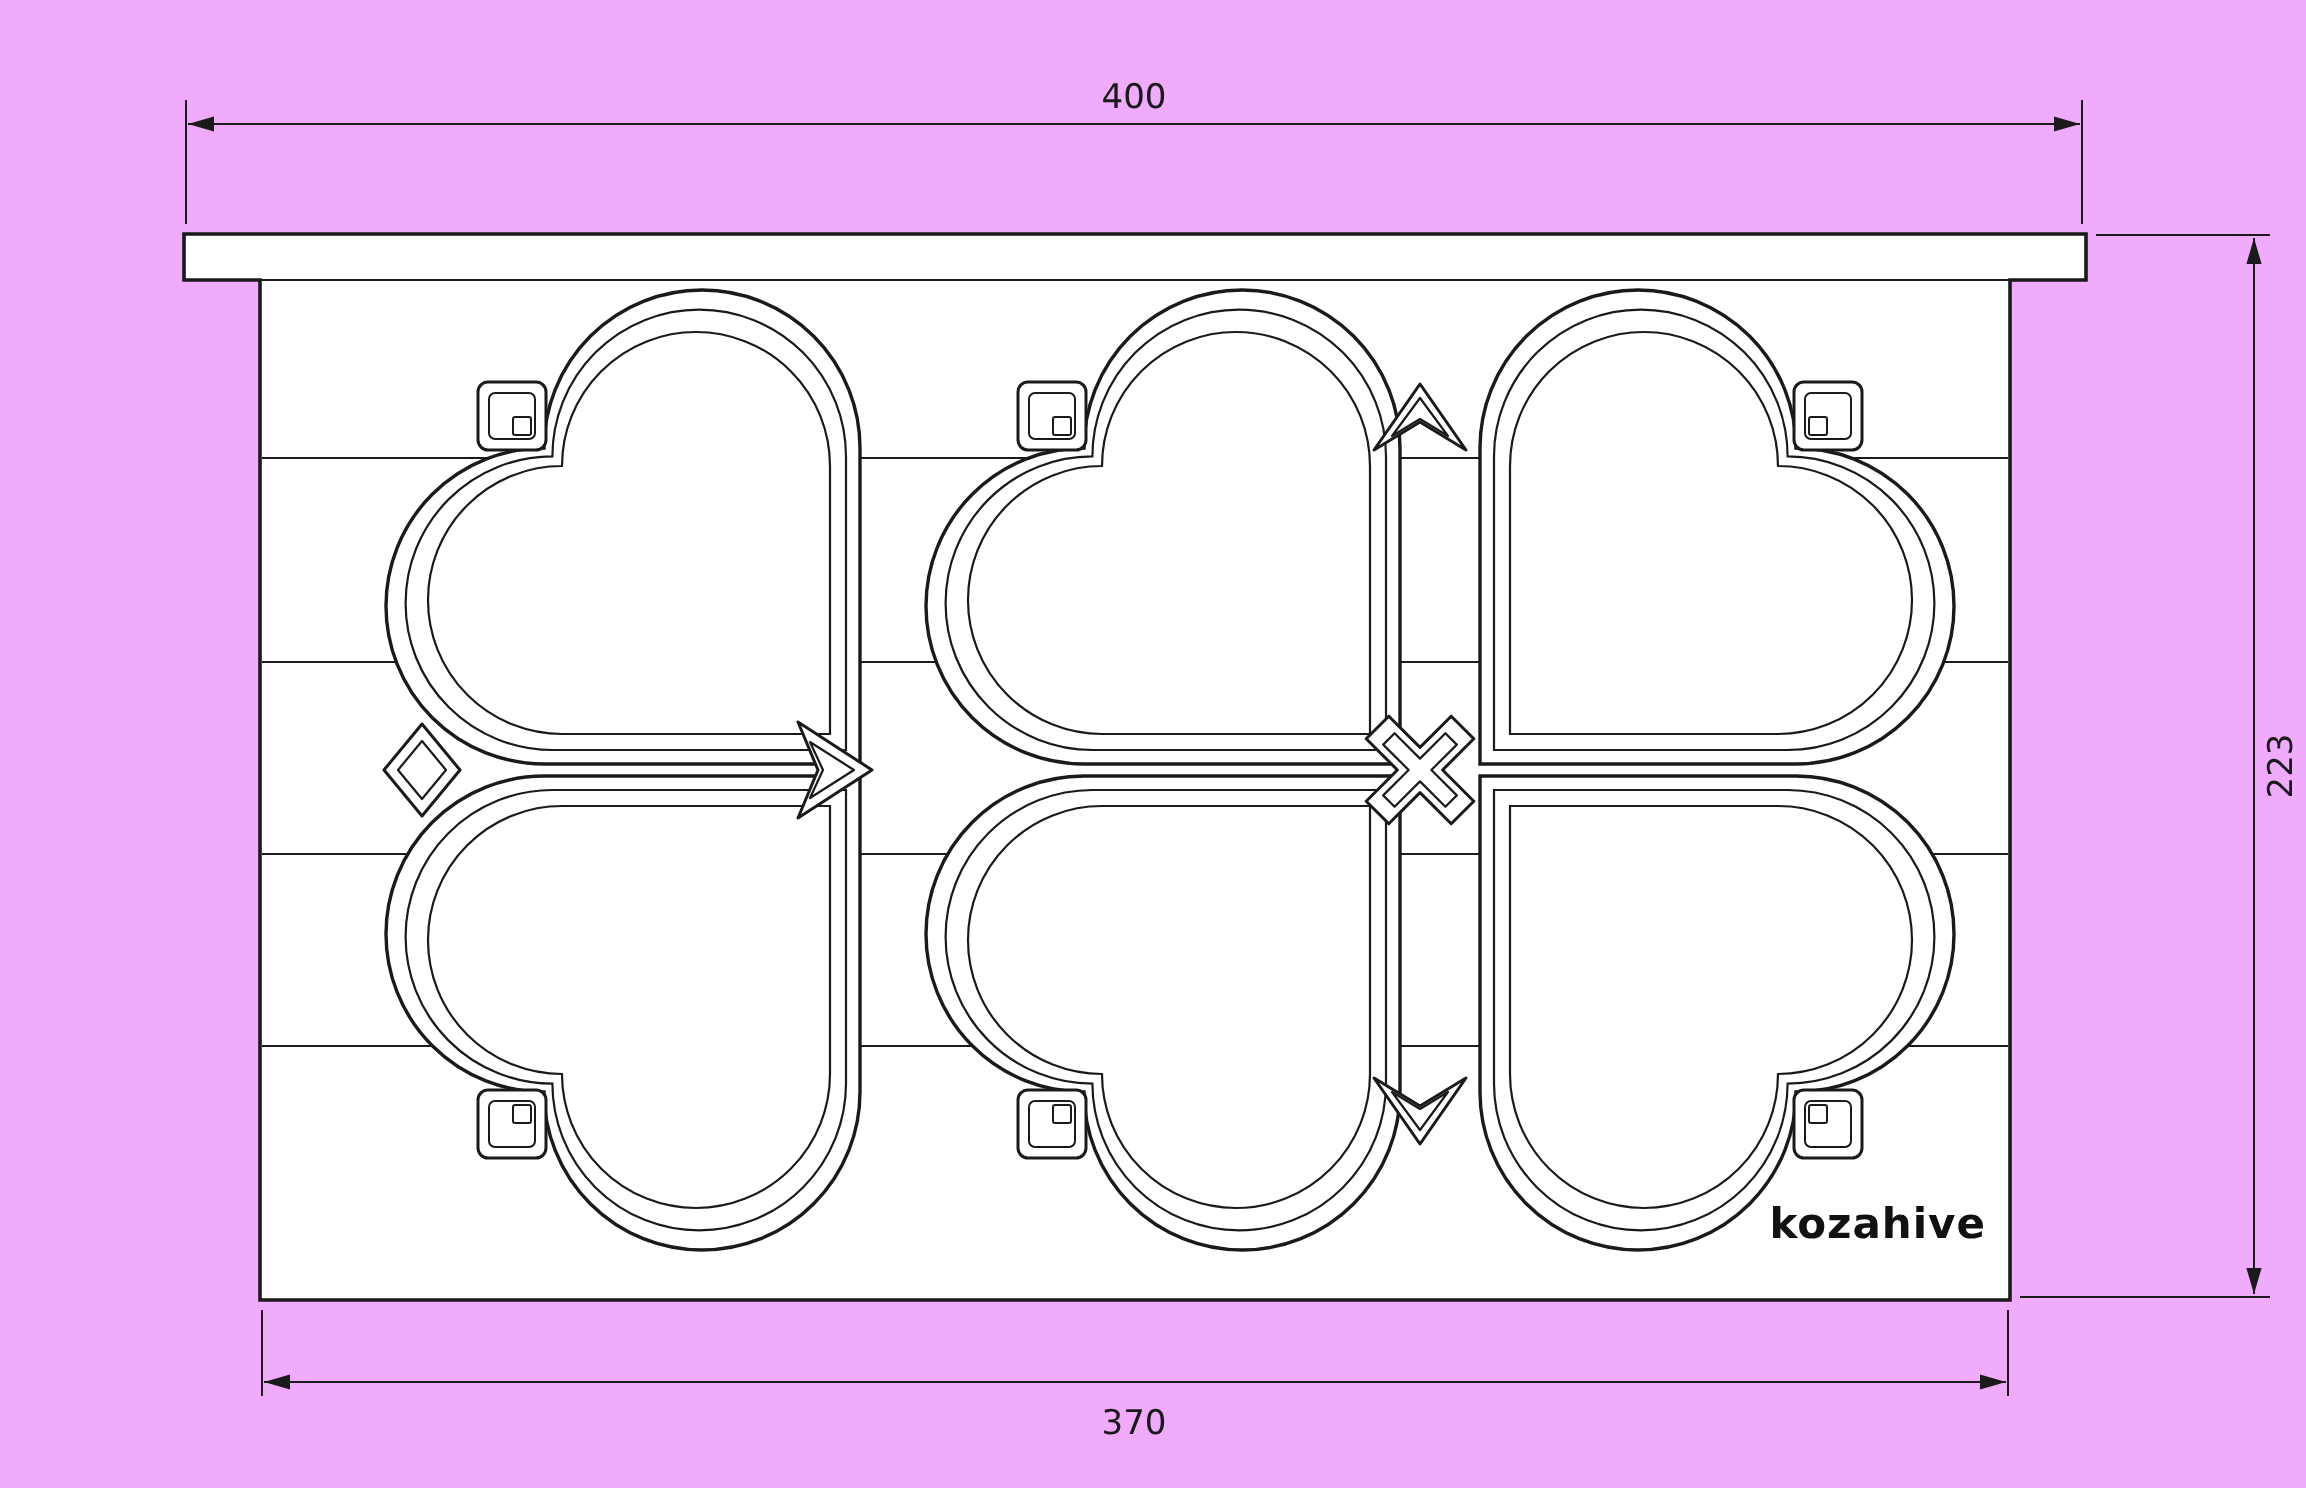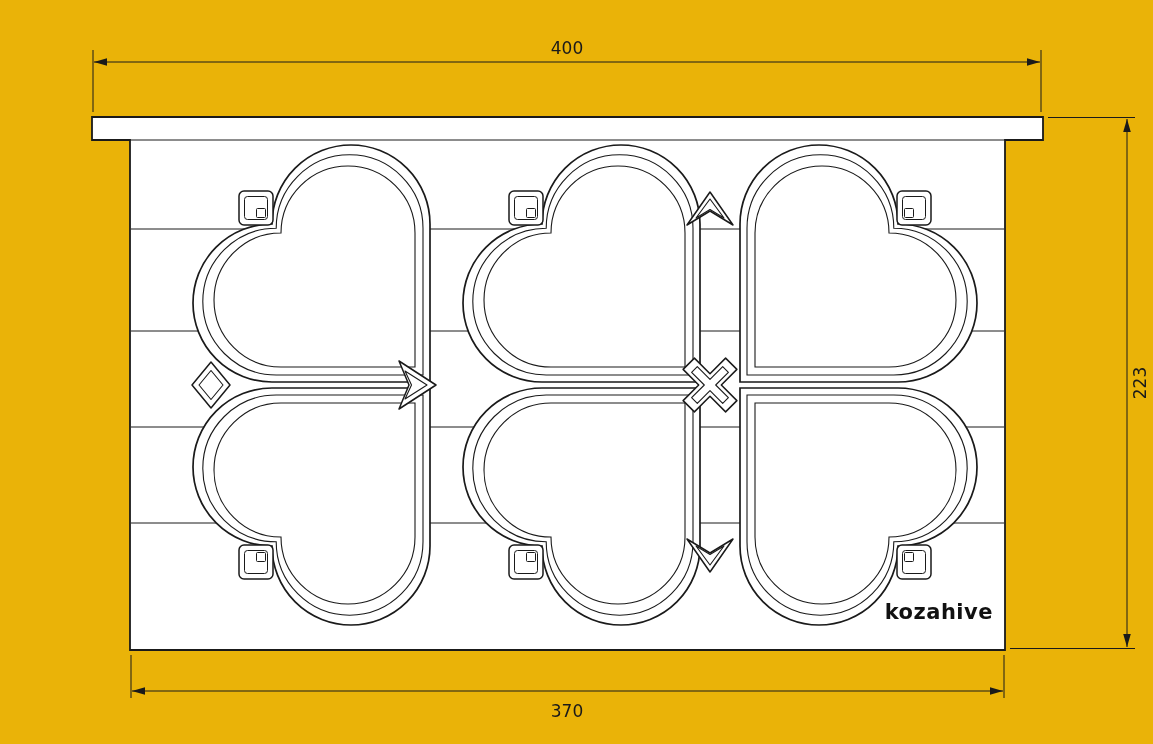--- a/index.html
+++ b/index.html
@@ -1,20 +1,20 @@
 <!DOCTYPE html>
 <html><head>
 <meta charset="utf-8">
 <style>
   html, body { margin: 0; padding: 0; background: #ffffff; }
   .canvas {
     position: relative;
     width: 1153px;
     height: 744px;
-    background: #eab308;
+    background: #f0abfc;
     overflow: hidden;
   }
   svg { display: block; }
   .outline      { fill: #ffffff; stroke: #1a1a1a; stroke-width: 1.8; stroke-linejoin: miter; }
   .thin         { stroke: #1a1a1a; stroke-width: 1; fill: none; }
   .heart-outer  { fill: #ffffff; stroke: #1a1a1a; stroke-width: 1.7; }
   .heart-inner  { fill: none;    stroke: #1a1a1a; stroke-width: 1.1; }
   .tab-outer    { fill: #ffffff; stroke: #1a1a1a; stroke-width: 1.5; }
   .tab-inner    { fill: none;    stroke: #1a1a1a; stroke-width: 1.0; }
   .conn-outer   { fill: #ffffff; stroke: #1a1a1a; stroke-width: 1.5; stroke-linejoin: round; }

